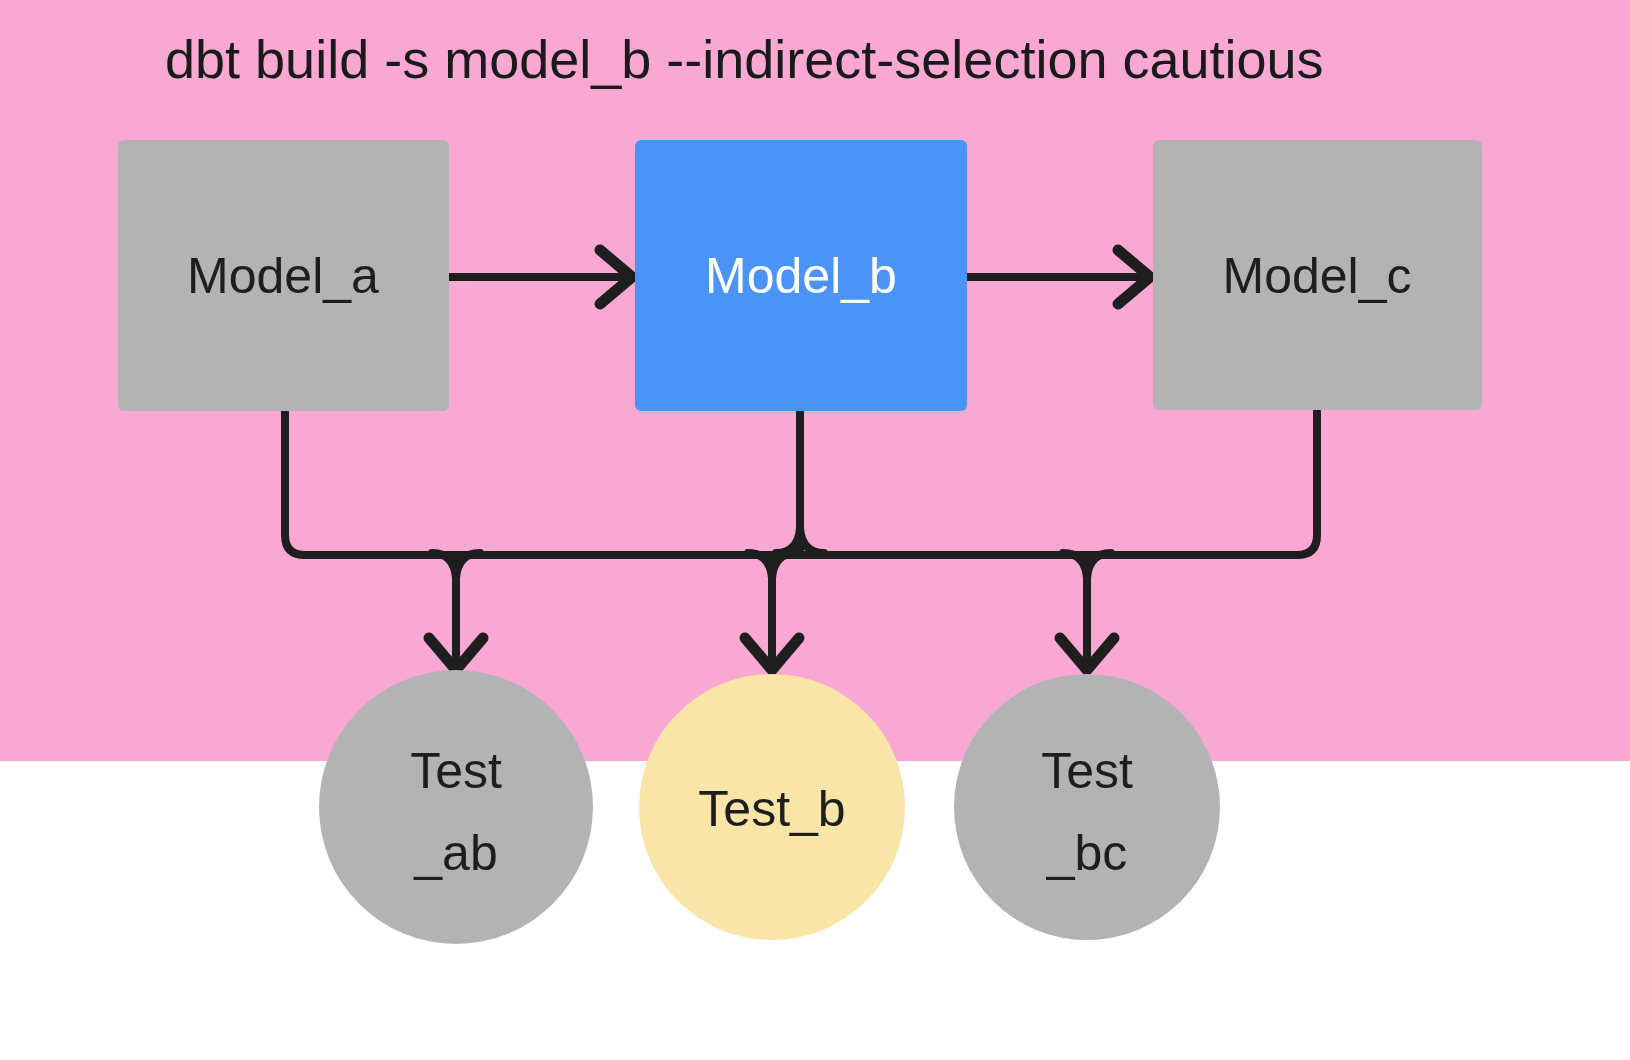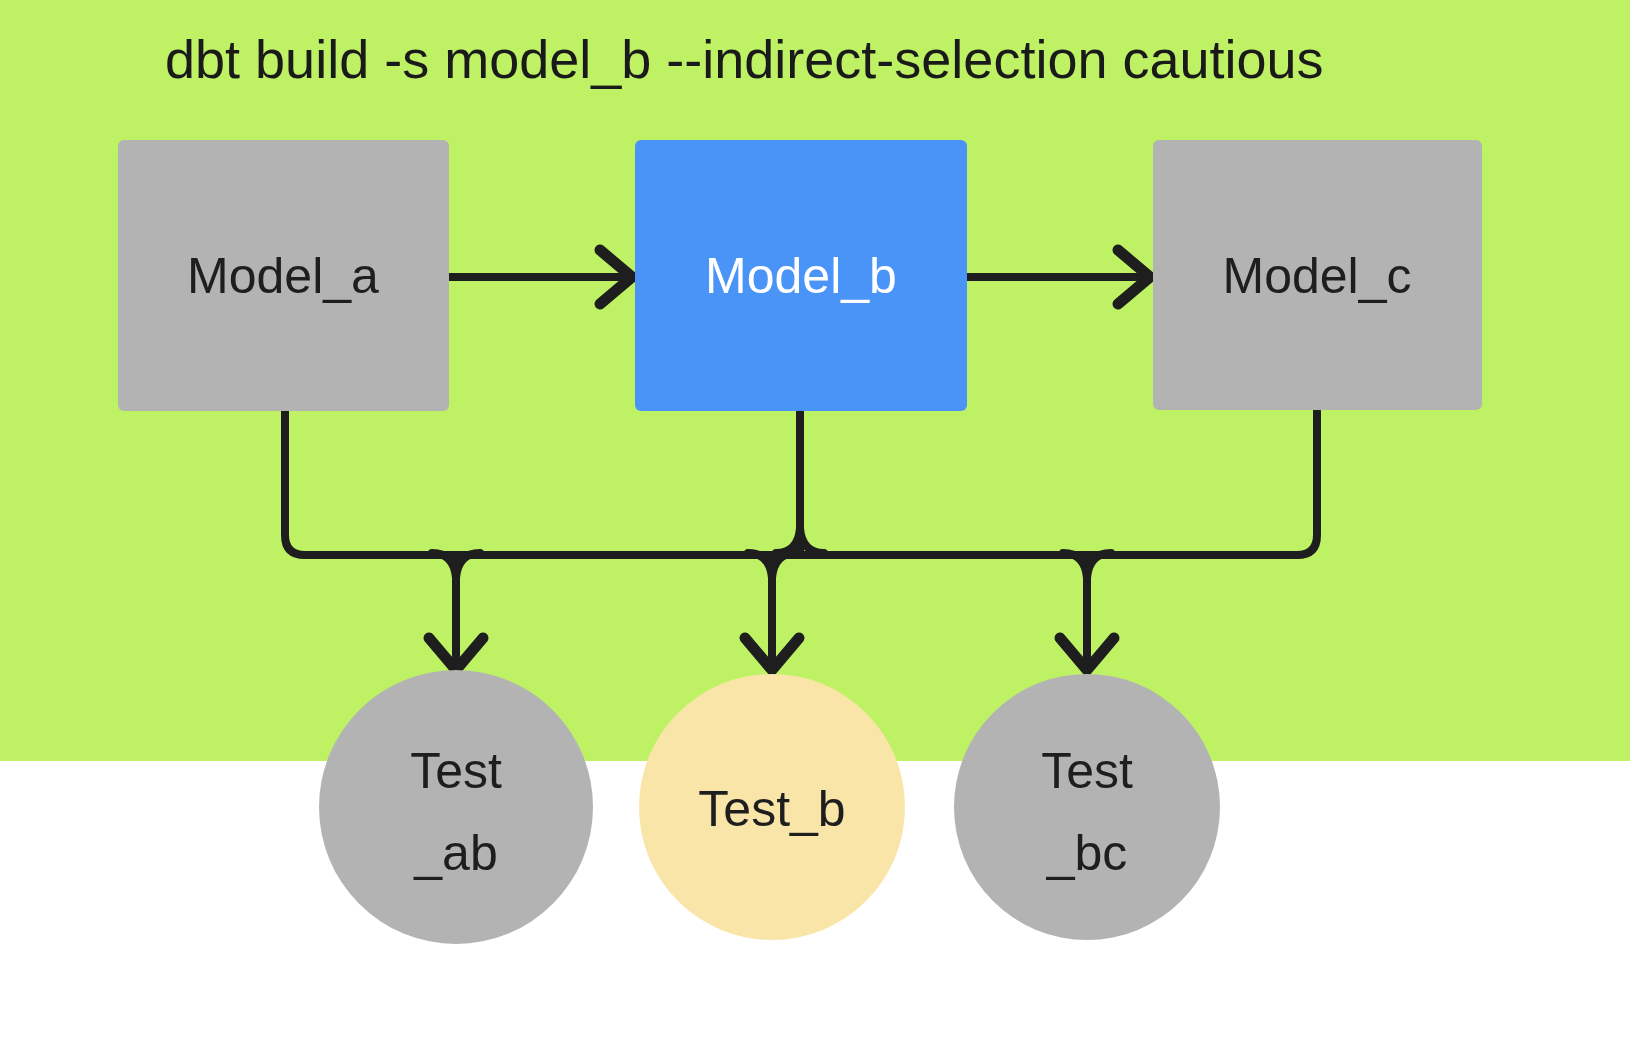--- a/index.html
+++ b/index.html
@@ -10,21 +10,21 @@
   body {
     width: 1630px;
     height: 1060px;
     font-family: "Liberation Sans", sans-serif;
     overflow: hidden;
   }
   #canvas {
     position: relative;
     width: 1630px;
     height: 761px;
-    background: #bef264;
+    background: #f9a8d4;
   }
   #diagram-svg {
     position: absolute;
     left: 0;
     top: 0;
     width: 1630px;
     height: 1060px;
   }
   .title-text {
     font-family: "Liberation Sans", sans-serif;

